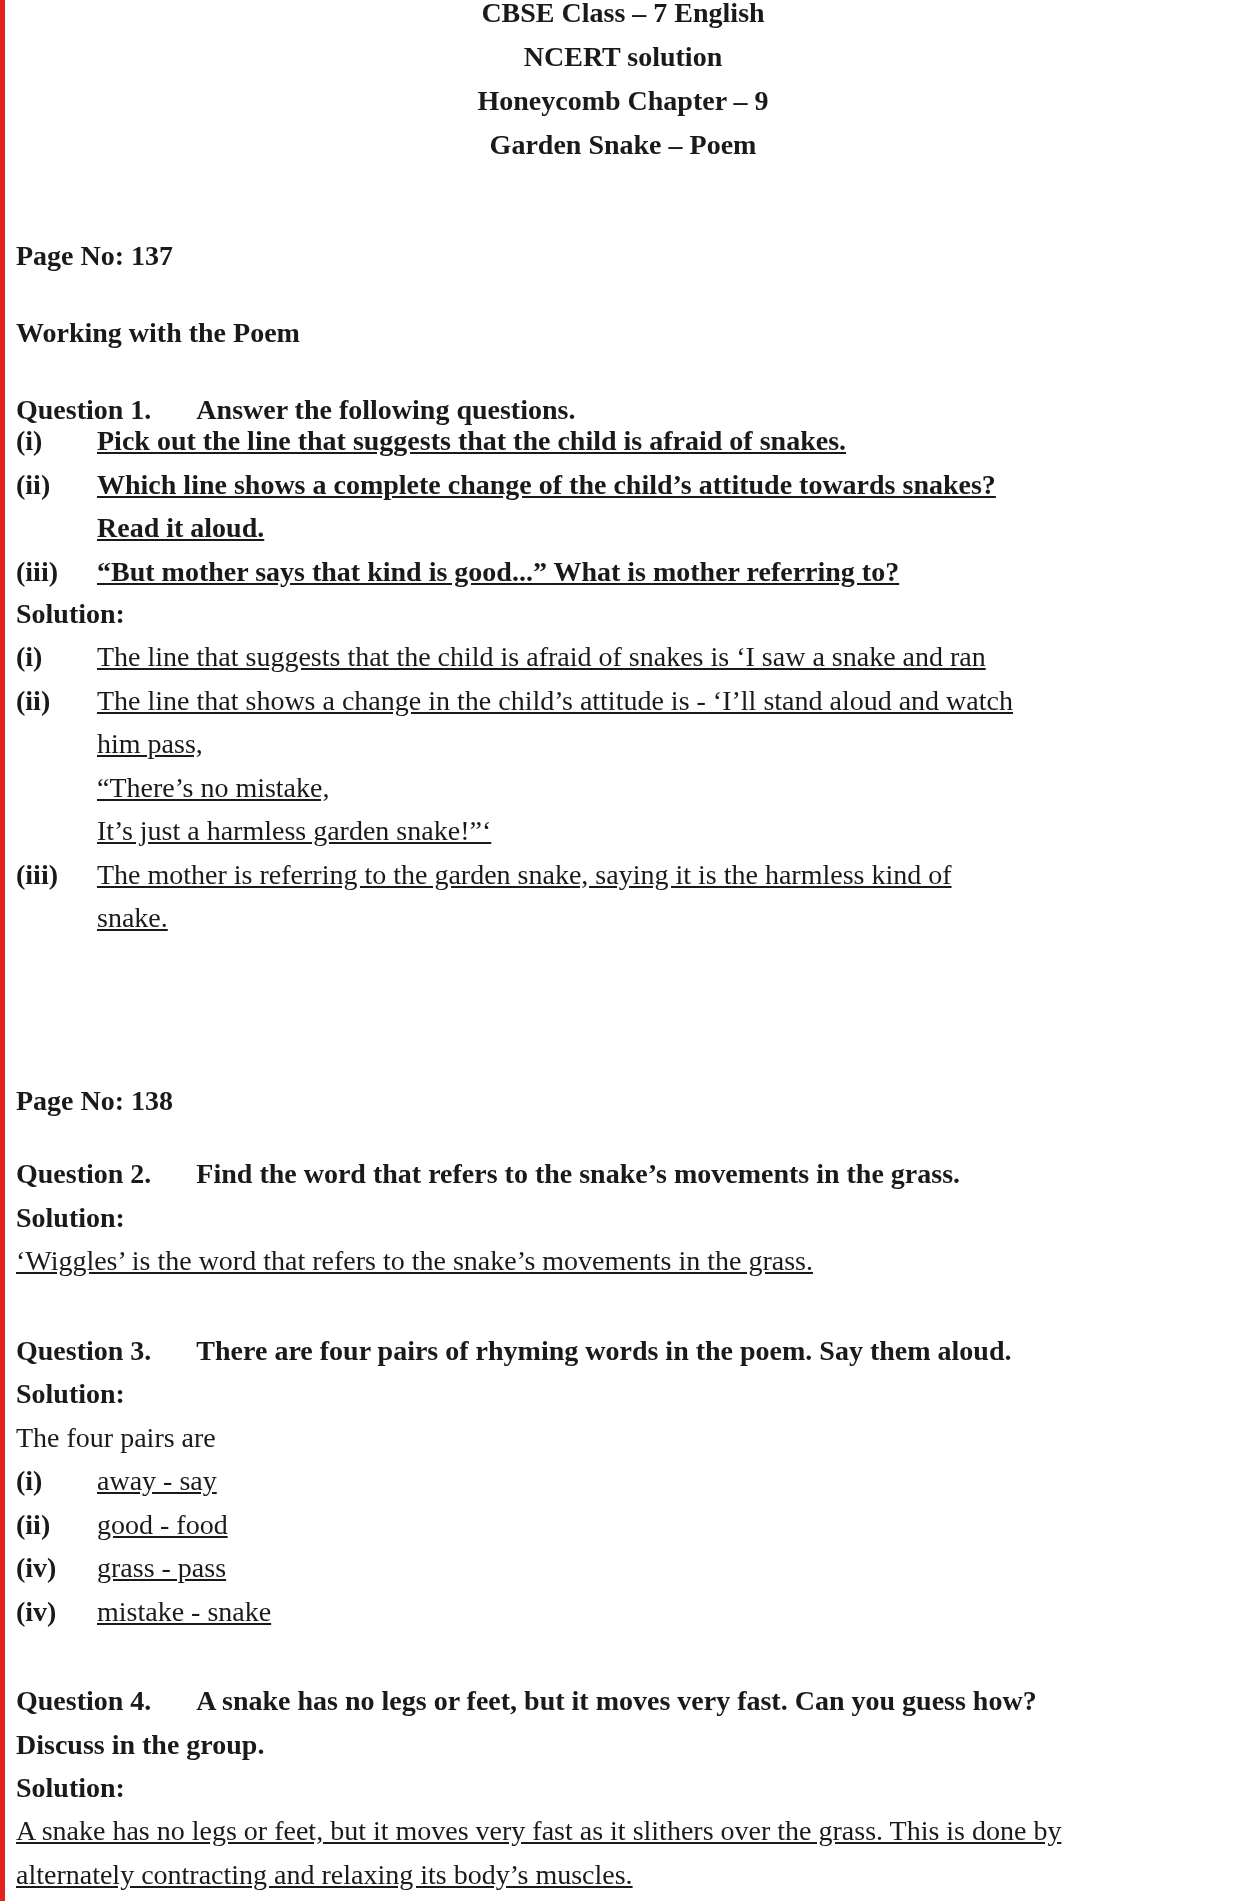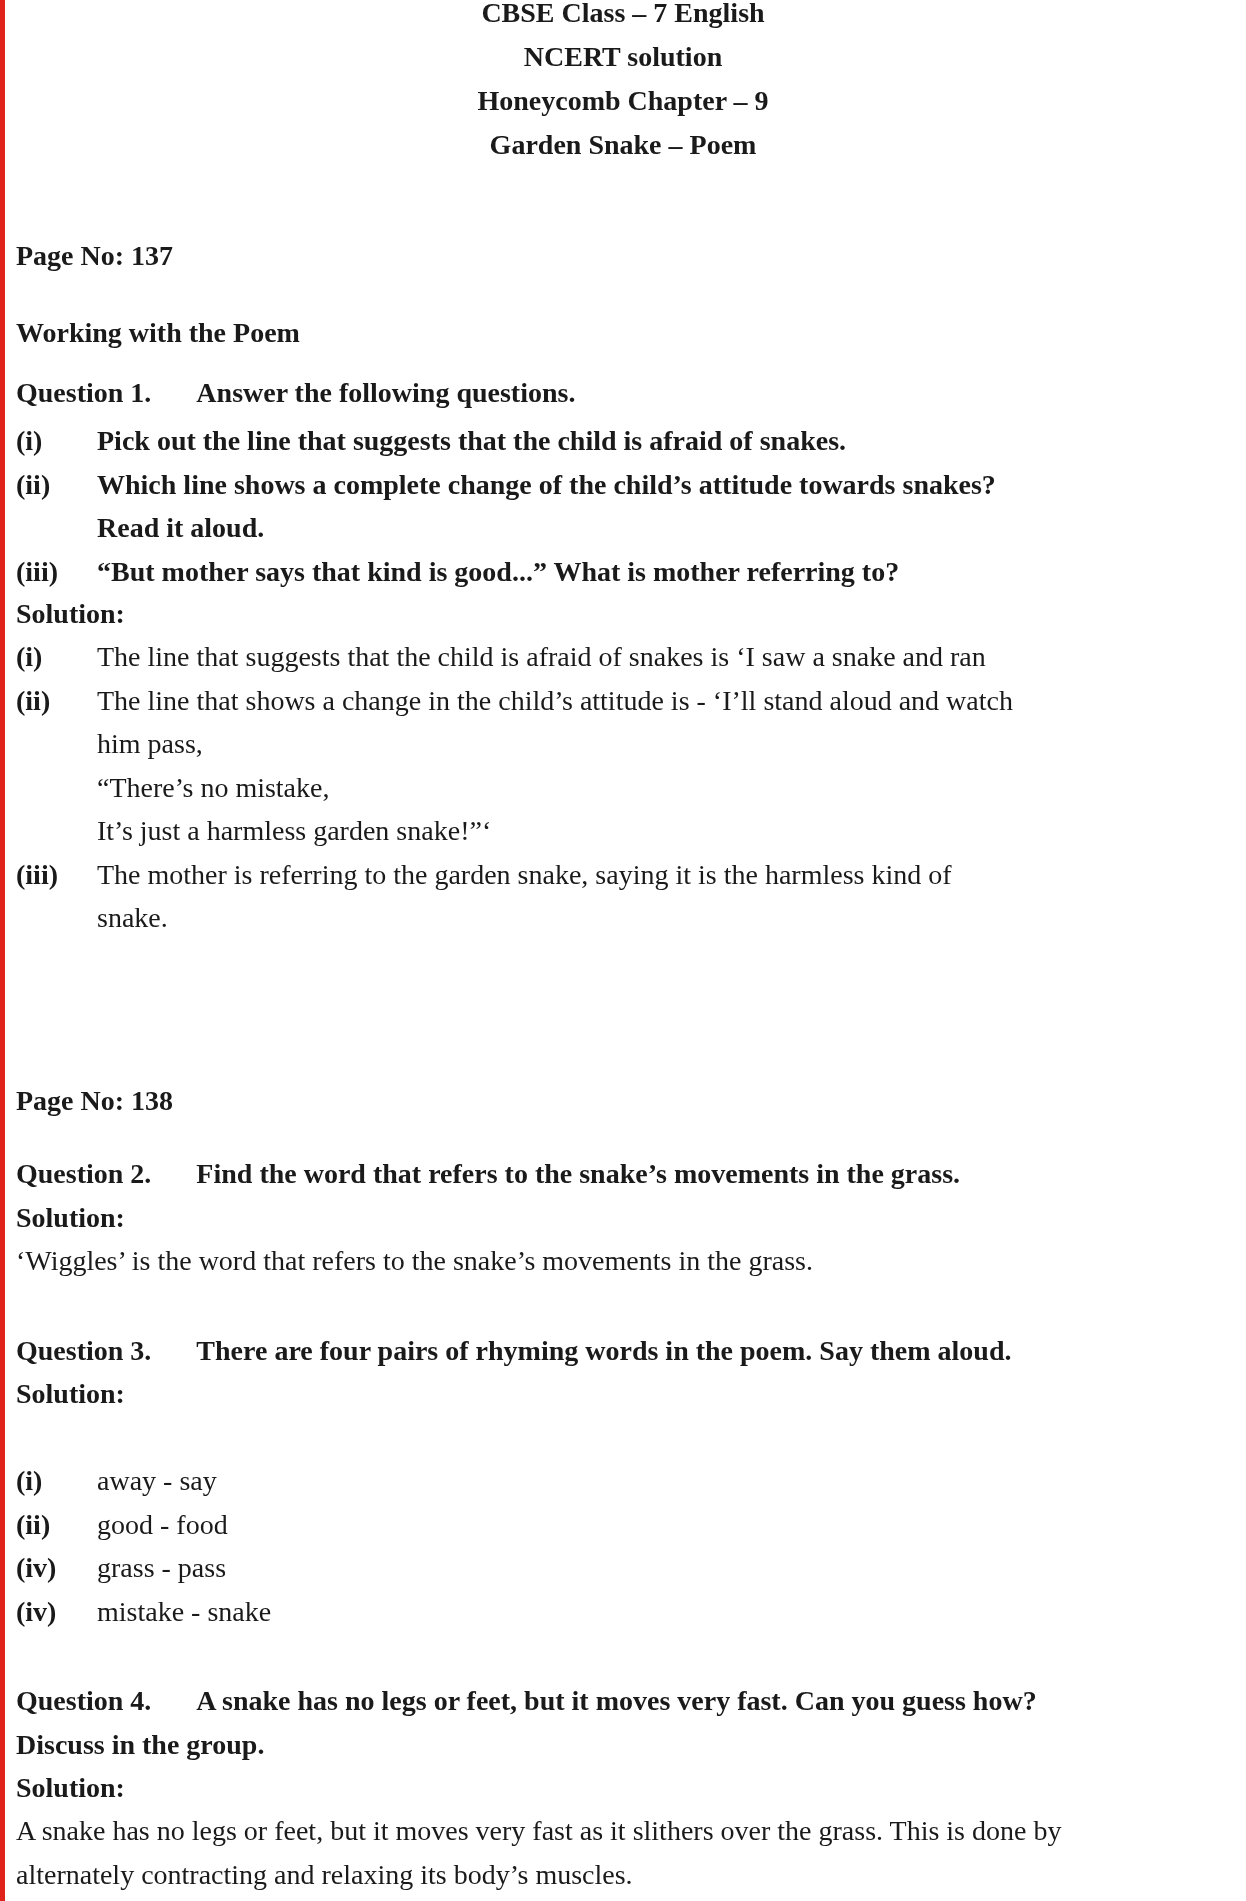--- a/index.html
+++ b/index.html
@@ -25,41 +25,41 @@
   }
   .bold { font-weight: bold; }
 
   .hdr { text-align: center; font-weight: bold; line-height: 44px; padding-left: 0; }
 
   .qlbl { display: inline-block; margin-right: 45px; }
 
   .item { position: relative; padding-left: 81px; }
   .item .lbl { position: absolute; left: 0; top: 0; font-weight: bold; }
 
-  .line { white-space: nowrap; }
+  .line { white-space: nowrap; text-decoration: underline; }
 </style>
 </head>
 <body>
 
 <div id="doc">
 
   <div class="rule" style="background: rgb(224, 36, 27);"></div>
 
   <div class="blk hdr" style="top:-9px">
     <div>CBSE Class – 7 English</div>
     <div>NCERT solution</div>
     <div>Honeycomb Chapter – 9</div>
     <div>Garden Snake – Poem</div>
   </div>
 
   <div class="blk bold" style="top:234px">Page No: 137</div>
 
   <div class="blk bold" style="top:311px">Working with the Poem</div>
 
-  <div class="blk bold" style="top:371px">
+  <div class="blk bold" style="top:388px">
     <span class="qlbl">Question 1.</span><span>Answer the following questions.</span>
   </div>
 
   <div class="blk bold" style="top:419px">
     <div class="item">
       <span class="lbl">(i)</span>
       <div class="line">Pick out the line that suggests that the child is afraid of snakes.</div>
     </div>
     <div class="item">
       <span class="lbl">(ii)</span>
@@ -104,20 +104,21 @@
   <div class="blk" style="top:1239px">
     <div class="line">‘Wiggles’ is the word that refers to the snake’s movements in the grass.</div>
   </div>
 
   <div class="blk bold" style="top:1329px">
     <span class="qlbl">Question 3.</span><span>There are four pairs of rhyming words in the poem. Say them aloud.</span>
   </div>
 
   <div class="blk bold" style="top:1372px">Solution:</div>
 
+  <div class="blk" style="top:1416px">The four pairs are</div>
 
   <div class="blk" style="top:1459px">
     <div class="item">
       <span class="lbl">(i)</span>
       <div class="line">away - say</div>
     </div>
     <div class="item">
       <span class="lbl">(ii)</span>
       <div class="line">good - food</div>
     </div>

